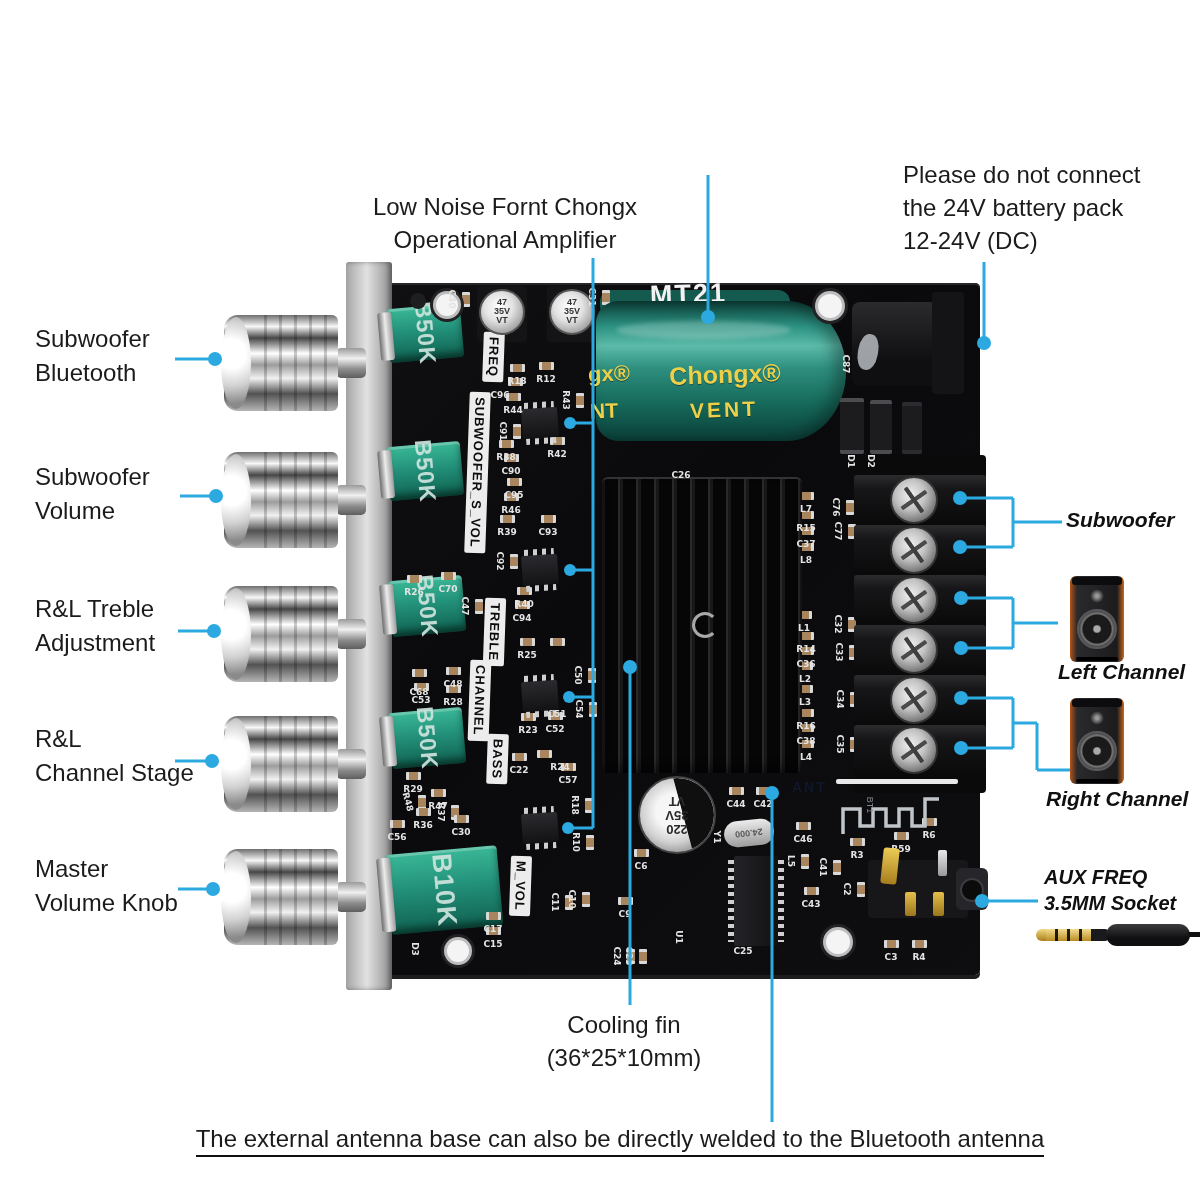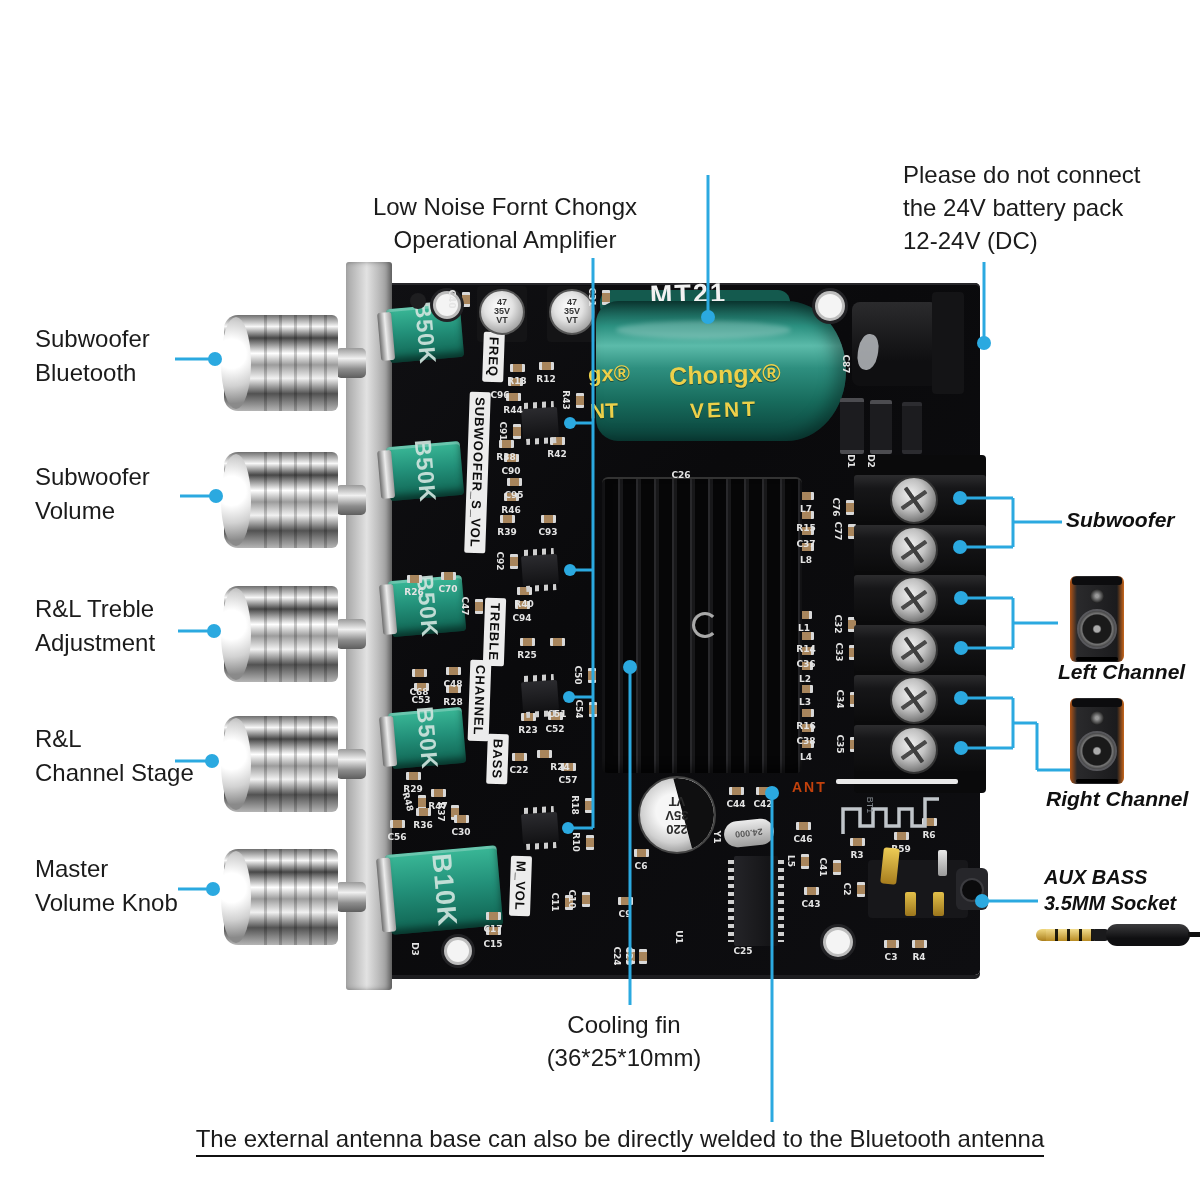--- a/index.html
+++ b/index.html
@@ -112,21 +112,21 @@
   .termrow{position:absolute;left:854px;width:132px;height:46px;z-index:3;border-radius:3px;
         background:linear-gradient(180deg,#2c2c2e 0%,#161618 30%,#0b0b0c 100%);}
   .screw{position:absolute;width:44px;height:44px;z-index:4;border-radius:50%;border:2px solid #333;
         background:radial-gradient(circle at 42% 38%,#f1f1f1,#c2c2c2 40%,#8a8a8a 65%,#4f4f4f 90%);}
   .screw::before{content:"";position:absolute;inset:7px;border-radius:50%;
         background:linear-gradient(55deg,transparent 44%,#3f3f3f 46% 54%,transparent 56%),
                    linear-gradient(-35deg,transparent 44%,#4a4a4a 46% 54%,transparent 56%);}
 
   .antline{position:absolute;left:836px;top:779px;width:122px;height:5px;background:#e9e9e9;
         border-radius:2px;z-index:3;}
-  .ant-label{position:absolute;left:792px;top:779px;z-index:3;color:#c2410c;font-size:14px;
+  .ant-label{position:absolute;left:792px;top:779px;z-index:3;color:#0f172a;font-size:14px;
         font-weight:bold;letter-spacing:2px;}
   .bt-label{position:absolute;left:862px;top:800px;z-index:4;color:#82888e;font-size:9px;
         transform:rotate(90deg);}
 
   .auxjack{position:absolute;left:868px;top:860px;width:100px;height:58px;z-index:3;border-radius:4px;
         background:#17171a;}
   .aux-gold1{position:absolute;left:882px;top:848px;width:16px;height:36px;z-index:4;border-radius:3px;
         background:linear-gradient(180deg,#eccb55,#a77d1e);transform:rotate(6deg);}
   .aux-gold2{position:absolute;left:905px;top:892px;width:11px;height:24px;z-index:4;border-radius:2px;
         background:linear-gradient(180deg,#e3c04a,#9c761c);}
@@ -222,21 +222,21 @@
   </div>
   <div class="ann" style="left:903px;top:158px;width:280px;">
     <div>Please do not connect</div>
     <div>the 24V battery pack</div>
     <div>12-24V (DC)</div>
   </div>
 
   <div class="annR" style="left:1066px;top:508px;">Subwoofer</div>
   <div class="annR" style="left:1058px;top:660px;">Left Channel</div>
   <div class="annR" style="left:1046px;top:787px;">Right Channel</div>
-  <div class="annR" style="left:1044px;top:866px;font-size:20px;">AUX BASS</div>
+  <div class="annR" style="left:1044px;top:866px;font-size:20px;">AUX FREQ</div>
   <div class="annR" style="left:1044px;top:892px;font-size:20px;">3.5MM Socket</div>
 
   <div class="ann ctr" style="left:495px;top:1008px;width:258px;">
     <div>Cooling fin</div>
     <div>(36*25*10mm)</div>
   </div>
   <div class="ann ctr" style="left:160px;top:1122px;width:920px;">
     <span class="note-u">The external antenna base can also be directly welded to the Bluetooth antenna</span>
   </div>
 

